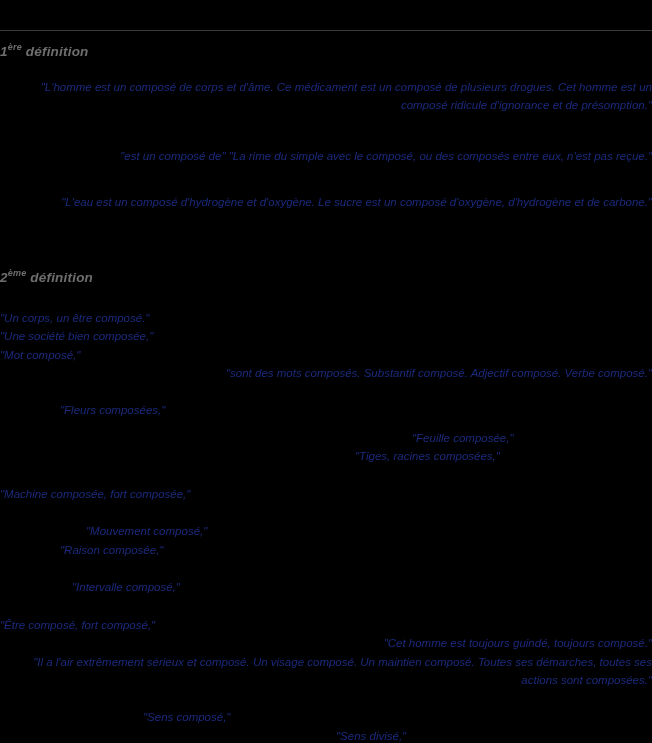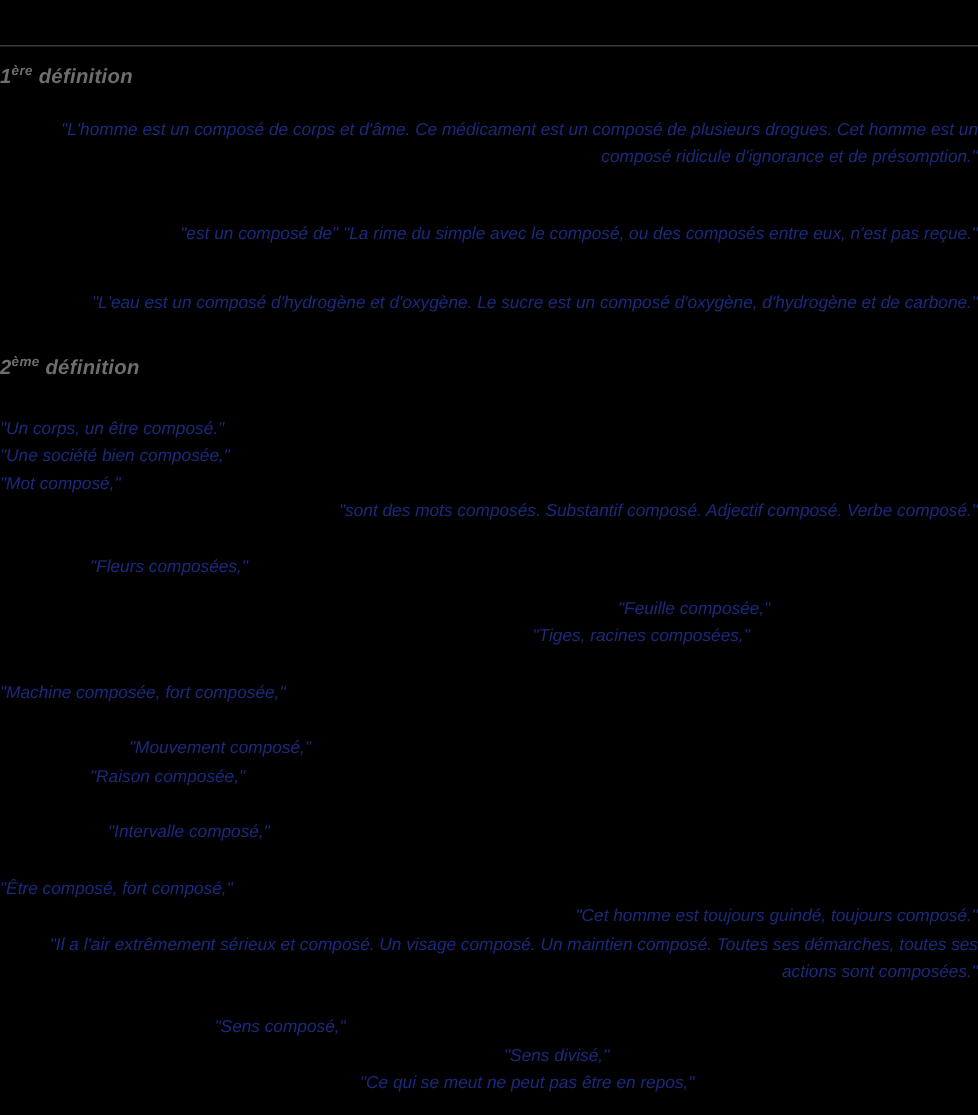--- a/index.html
+++ b/index.html
@@ -44,21 +44,21 @@
     margin: 0 0 10px 0;
     padding: 0 0 0 0;
     letter-spacing: 0.2px;
   }
   .heading .sup {
     font-size: 9px;
     vertical-align: super;
     font-weight: bold;
   }
   .heading-2 {
-    margin-top: 6px;
+    margin-top: 38px;
   }
   .block {
     font-size: 11.5px;
     font-style: italic;
     color: #1b2a7d;
     line-height: 18.5px;
     margin: 0;
     text-align: justify;
     text-justify: inter-word;
   }

